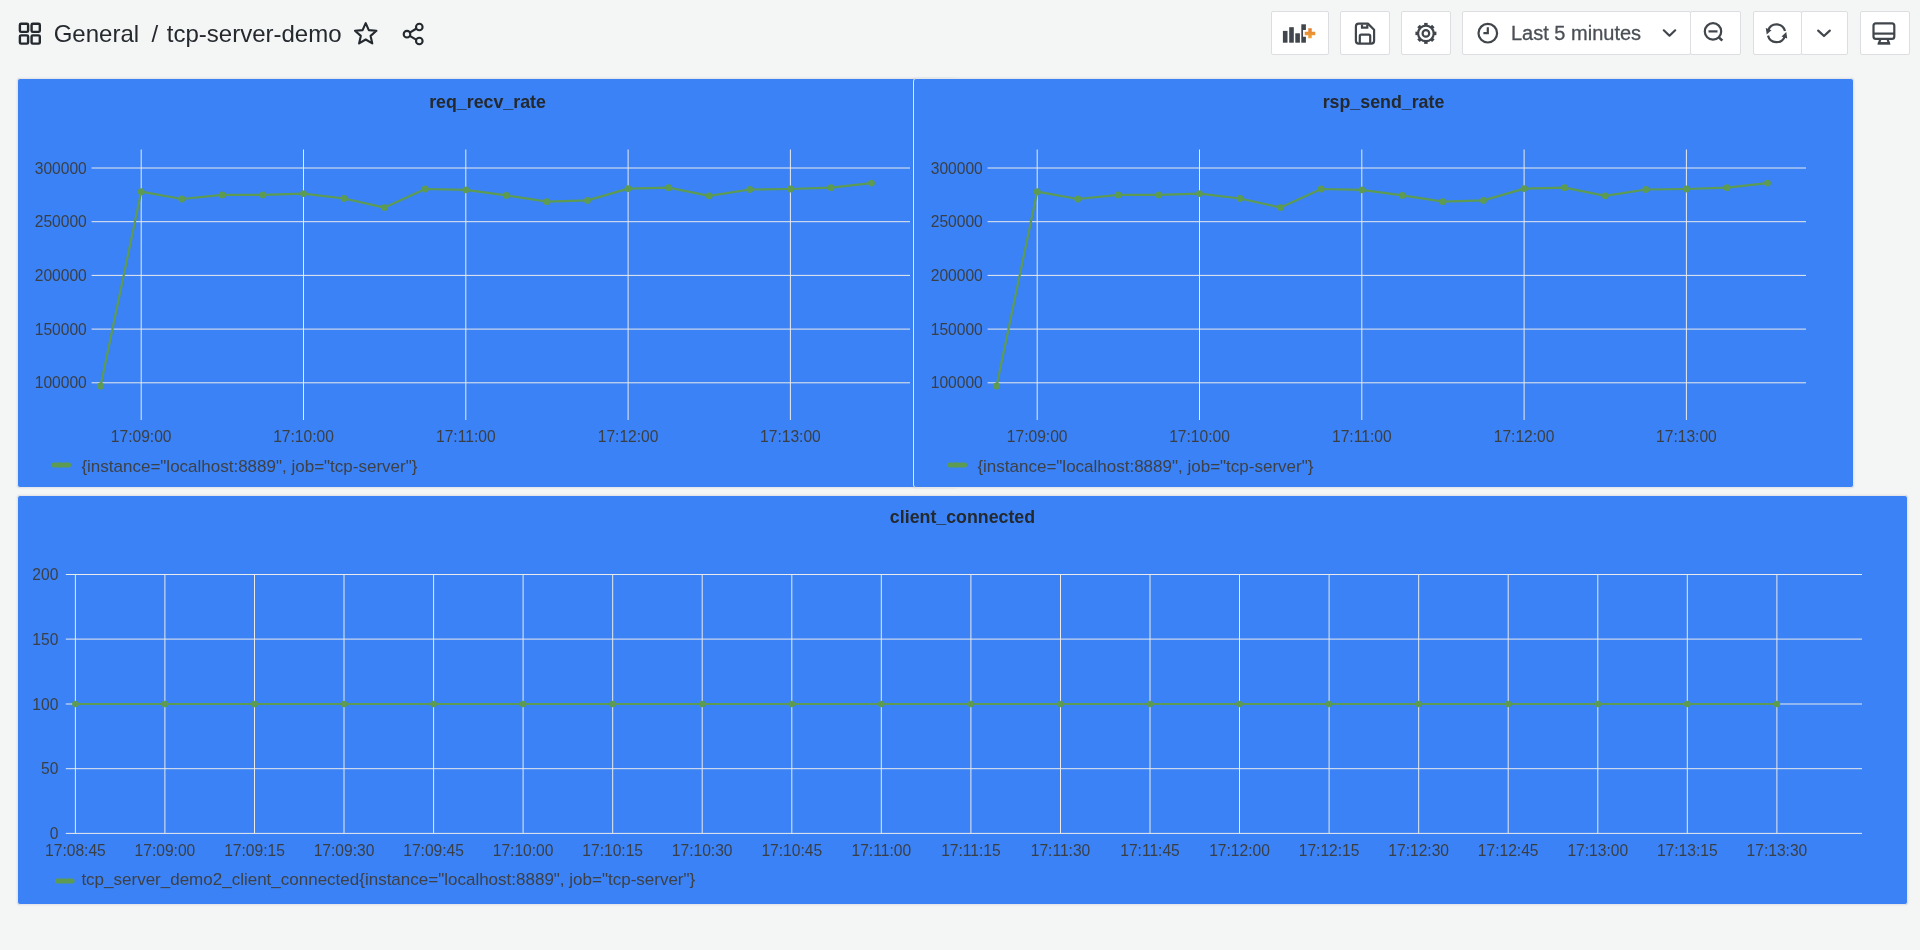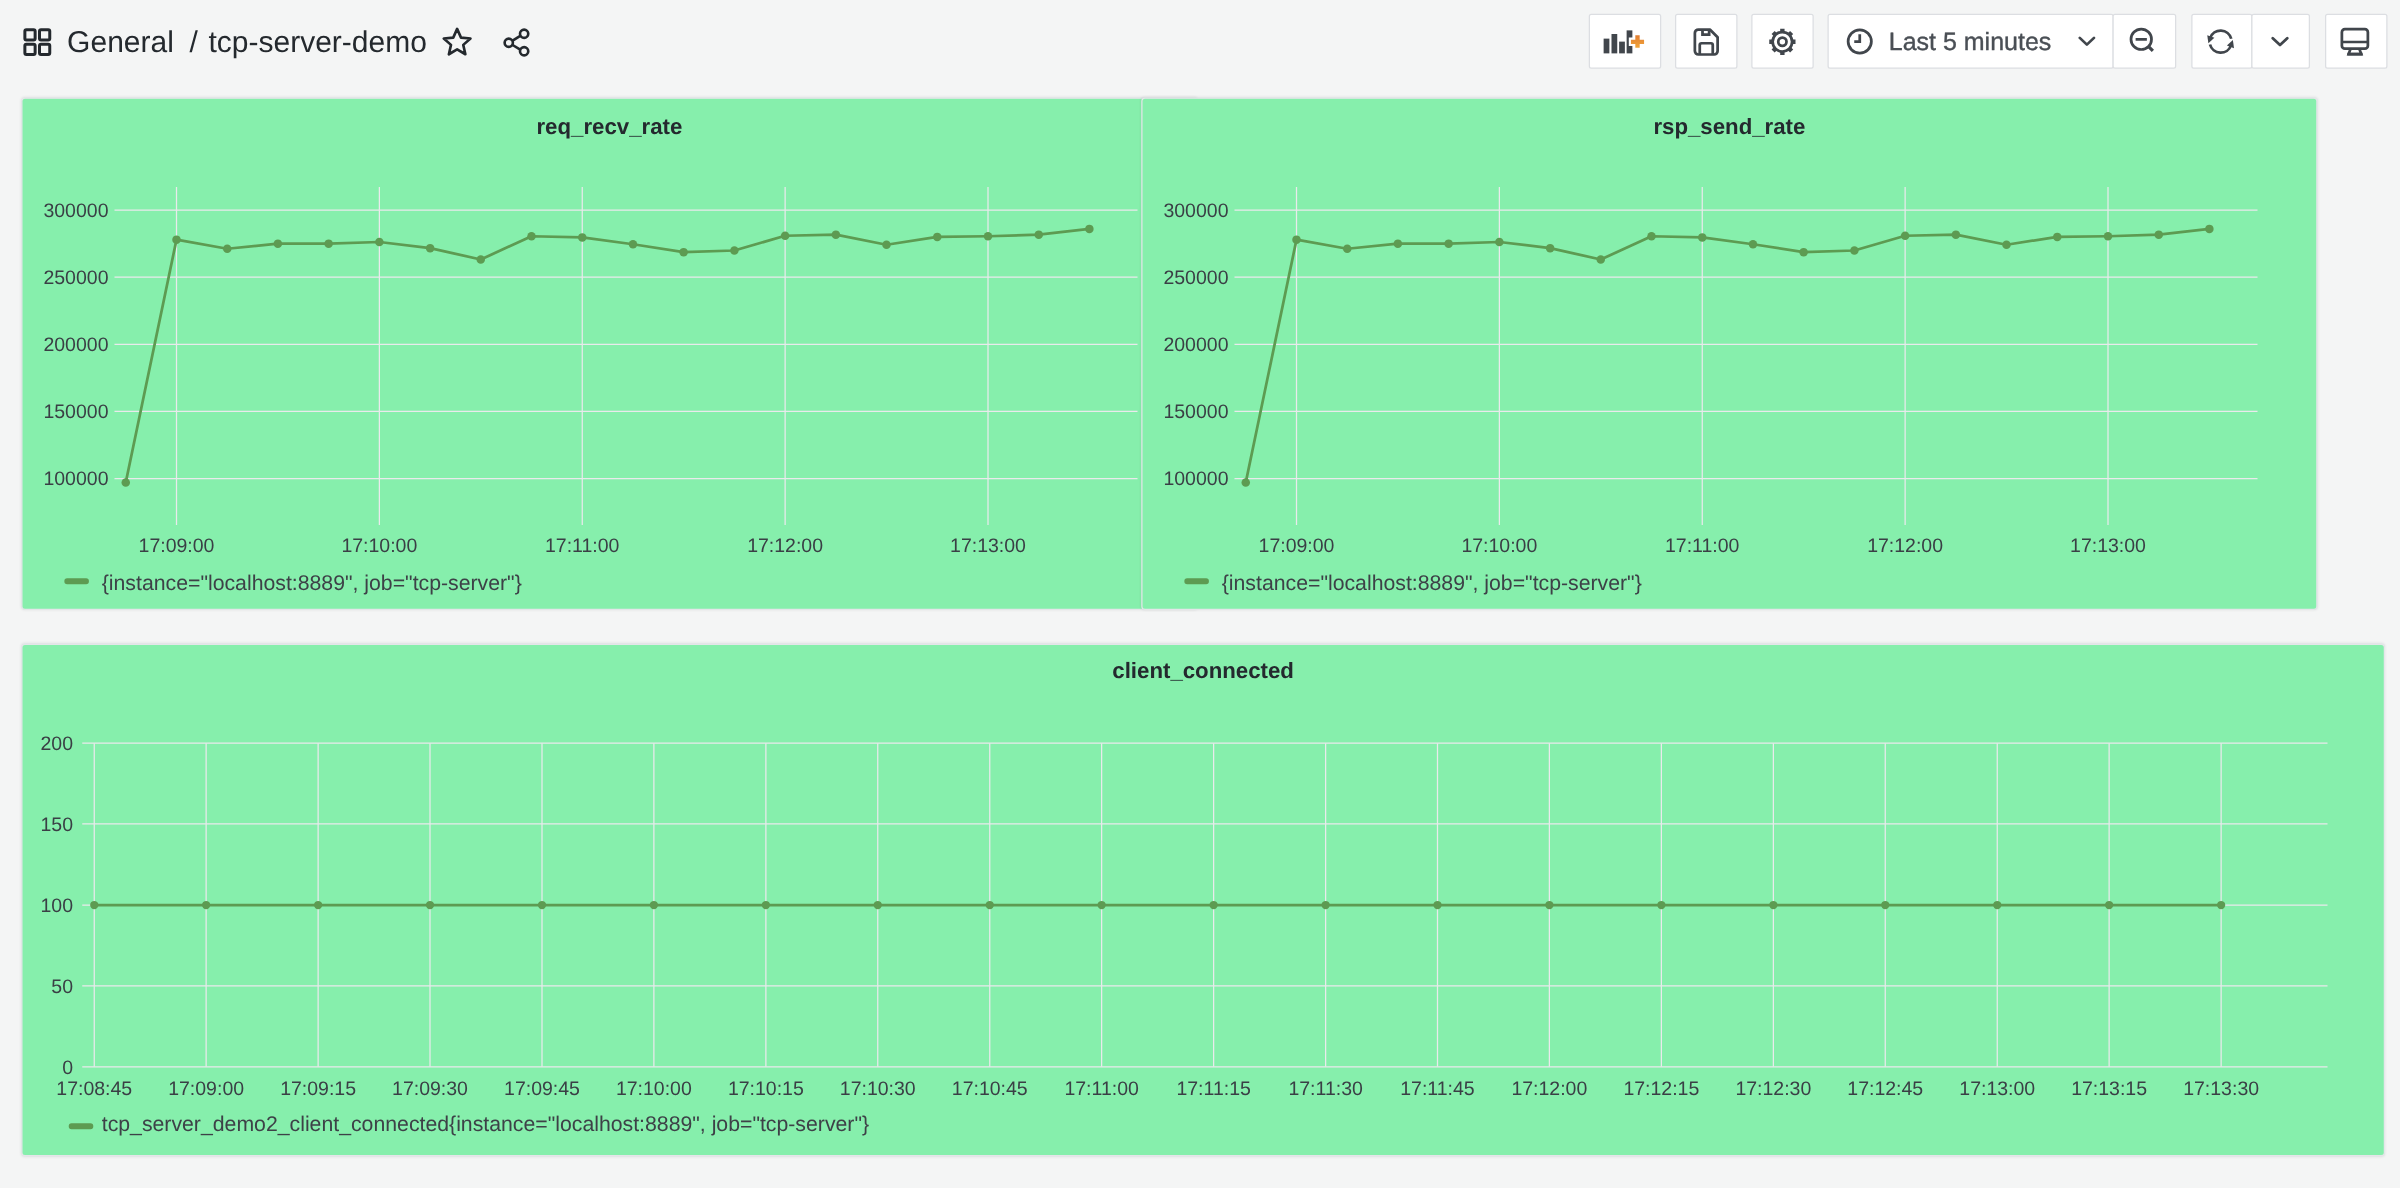--- a/index.html
+++ b/index.html
@@ -1,16 +1,16 @@
 <!DOCTYPE html>
 <html><head><meta charset="utf-8"><title>tcp-server-demo</title>
 <style>
 html,body{margin:0;padding:0;width:1920px;height:950px;background:#f4f5f5;
 font-family:"Liberation Sans",sans-serif;overflow:hidden}
-.panel{background:#86efac;border:1px solid #e4e6e9;border-radius:3px;box-shadow:0 0 2px rgba(60,65,70,0.12);position:absolute;}
+.panel{background:#3b82f6;border:1px solid #e4e6e9;border-radius:3px;box-shadow:0 0 2px rgba(60,65,70,0.12);position:absolute;}
 </style></head>
 <body>
 <svg width="440" height="67" viewBox="0 0 440 67" font-family="Liberation Sans, sans-serif" style="position:absolute;left:0;top:0">
     <rect x="19.9" y="23.7" width="8.2" height="8.2" rx="1.2" fill="none" stroke="#24292e" stroke-width="2.4"></rect>
     <rect x="31.6" y="23.7" width="8.2" height="8.2" rx="1.2" fill="none" stroke="#24292e" stroke-width="2.4"></rect>
     <rect x="19.9" y="35.4" width="8.2" height="8.2" rx="1.2" fill="none" stroke="#24292e" stroke-width="2.4"></rect>
     <rect x="31.6" y="35.4" width="8.2" height="8.2" rx="1.2" fill="none" stroke="#24292e" stroke-width="2.4"></rect>
     <text x="53.7" y="41.5" font-size="24" fill="#24292e">General</text>
     <text x="151.5" y="41.5" font-size="24" fill="#24292e">/</text>
     <text x="166.8" y="41.5" font-size="24" fill="#24292e">tcp-server-demo</text>
@@ -158,21 +158,21 @@
       <circle cx="651.7" cy="109.7" r="3.4" fill="#5d9b52"></circle>
       <circle cx="692.2" cy="117.8" r="3.4" fill="#5d9b52"></circle>
       <circle cx="732.8" cy="111.5" r="3.4" fill="#5d9b52"></circle>
       <circle cx="773.4" cy="111.0" r="3.4" fill="#5d9b52"></circle>
       <circle cx="814.0" cy="109.7" r="3.4" fill="#5d9b52"></circle>
       <circle cx="854.5" cy="105.1" r="3.4" fill="#5d9b52"></circle>
       <rect x="34.5" y="384.6" width="19.6" height="4.8" rx="2.2" fill="#5d9b52"></rect>
       <text x="64.4" y="394.0" font-size="17.0" text-anchor="start" fill="#3d4147" font-weight="normal">{instance="localhost:8889", job="tcp-server"}</text>
     </svg>
   </div>
-<div class="panel" style="left:17px;top:515px;width:1889px;height:408px">
+<div class="panel" style="left:17px;top:495px;width:1889px;height:408px">
     <svg width="1891" height="410" viewBox="0 0 1891 410" style="position:absolute;left:-1px;top:-1px" font-family="Liberation Sans, sans-serif">
       <text x="945.5" y="27.5" font-size="17.8" text-anchor="middle" fill="#24292e" font-weight="bold">client_connected</text>
       <line x1="48.8" y1="79.5" x2="1845" y2="79.5" stroke="#e9eaec" stroke-width="1"></line>
       <line x1="48.8" y1="144.1" x2="1845" y2="144.1" stroke="#e9eaec" stroke-width="1"></line>
       <line x1="48.8" y1="209.0" x2="1845" y2="209.0" stroke="#e9eaec" stroke-width="1"></line>
       <line x1="48.8" y1="273.7" x2="1845" y2="273.7" stroke="#e9eaec" stroke-width="1"></line>
       <line x1="48.8" y1="338.4" x2="1845" y2="338.4" stroke="#e9eaec" stroke-width="1"></line>
       <line x1="58.4" y1="79.5" x2="58.4" y2="338.4" stroke="#e9eaec" stroke-width="1"></line>
       <line x1="147.9" y1="79.5" x2="147.9" y2="338.4" stroke="#e9eaec" stroke-width="1"></line>
       <line x1="237.5" y1="79.5" x2="237.5" y2="338.4" stroke="#e9eaec" stroke-width="1"></line>

